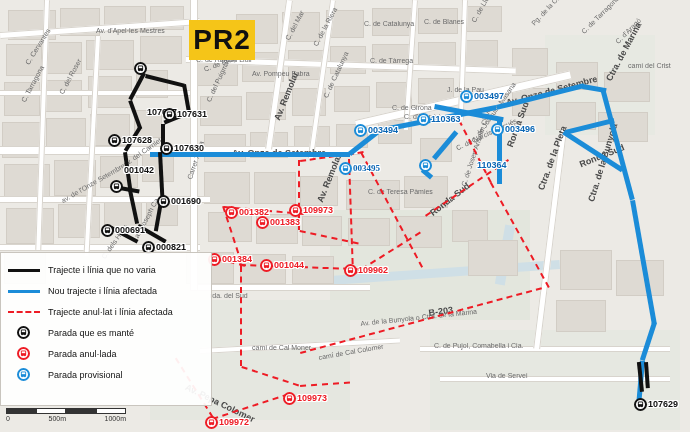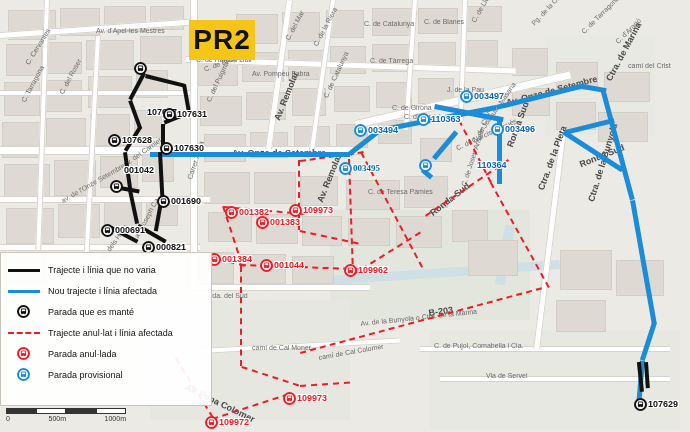--- a/index.html
+++ b/index.html
@@ -593,36 +593,36 @@
       <div class="lbl">Trajecte i línia que no varia</div>
     </div>
     <div class="lrow">
       <div class="lswatch">
         <div class="bar" style="height:3px;background:#1b8cd8;"></div>
       </div>
       <div class="lbl">Nou trajecte i línia afectada</div>
     </div>
     <div class="lrow">
       <div class="lswatch">
+        <div class="bar" style="height:0;border-top:2px dashed #ee1c25;"></div>
+      </div>
+      <div class="lbl">Trajecte anul·lat i línia afectada</div>
+    </div>
+    <div class="lrow">
+      <div class="lswatch">
         <div class="stop black lstop">
           <svg width="7" height="7" viewBox="0 0 8 8">
               <rect x="1" y="0.5" width="6" height="6" rx="1.2" fill="#111"></rect>
               <rect x="2" y="1.6" width="4" height="2" fill="#fff"></rect>
               <circle cx="2.4" cy="6.2" r="0.9" fill="#111"></circle>
               <circle cx="5.6" cy="6.2" r="0.9" fill="#111"></circle>
             </svg>
         </div>
       </div>
       <div class="lbl">Parada que es manté</div>
-    </div>
-    <div class="lrow">
-      <div class="lswatch">
-        <div class="bar" style="height:0;border-top:2px dashed #ee1c25;"></div>
-      </div>
-      <div class="lbl">Trajecte anul·lat i línia afectada</div>
     </div>
     <div class="lrow">
       <div class="lswatch">
         <div class="stop red lstop">
           <svg width="7" height="7" viewBox="0 0 8 8">
               <rect x="1" y="0.5" width="6" height="6" rx="1.2" fill="#ee1c25"></rect>
               <rect x="2" y="1.6" width="4" height="2" fill="#fff"></rect>
               <circle cx="2.4" cy="6.2" r="0.9" fill="#ee1c25"></circle>
               <circle cx="5.6" cy="6.2" r="0.9" fill="#ee1c25"></circle>
             </svg>

